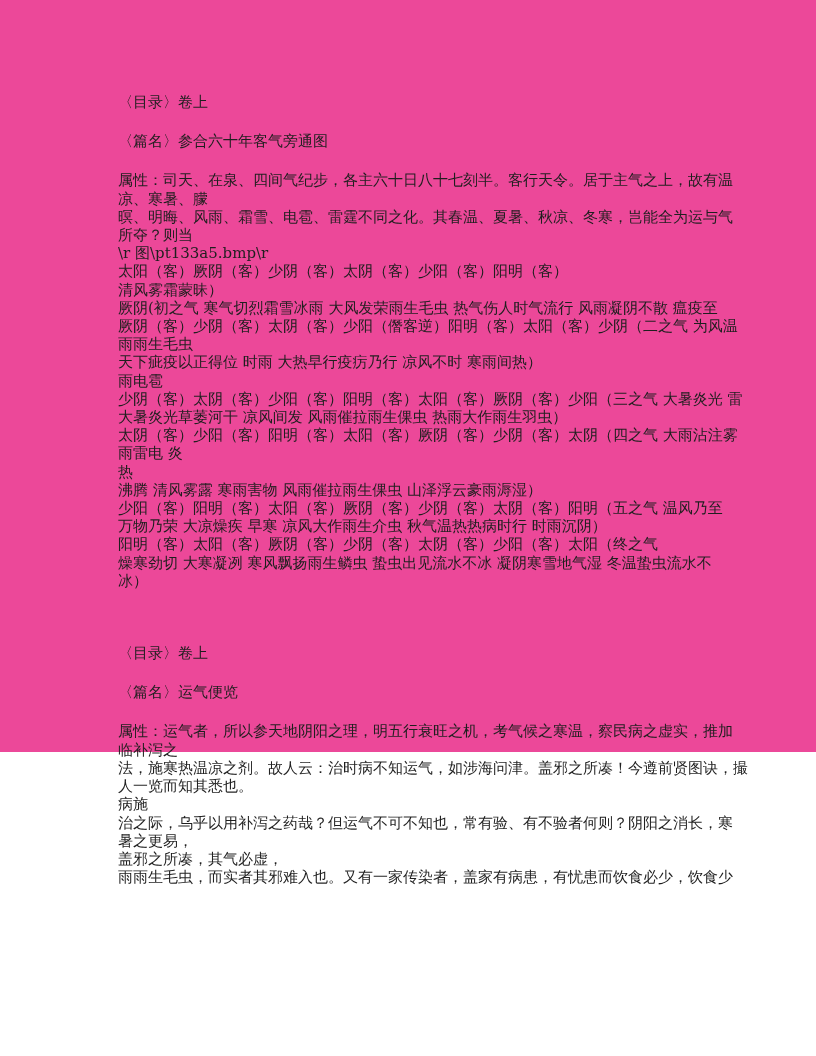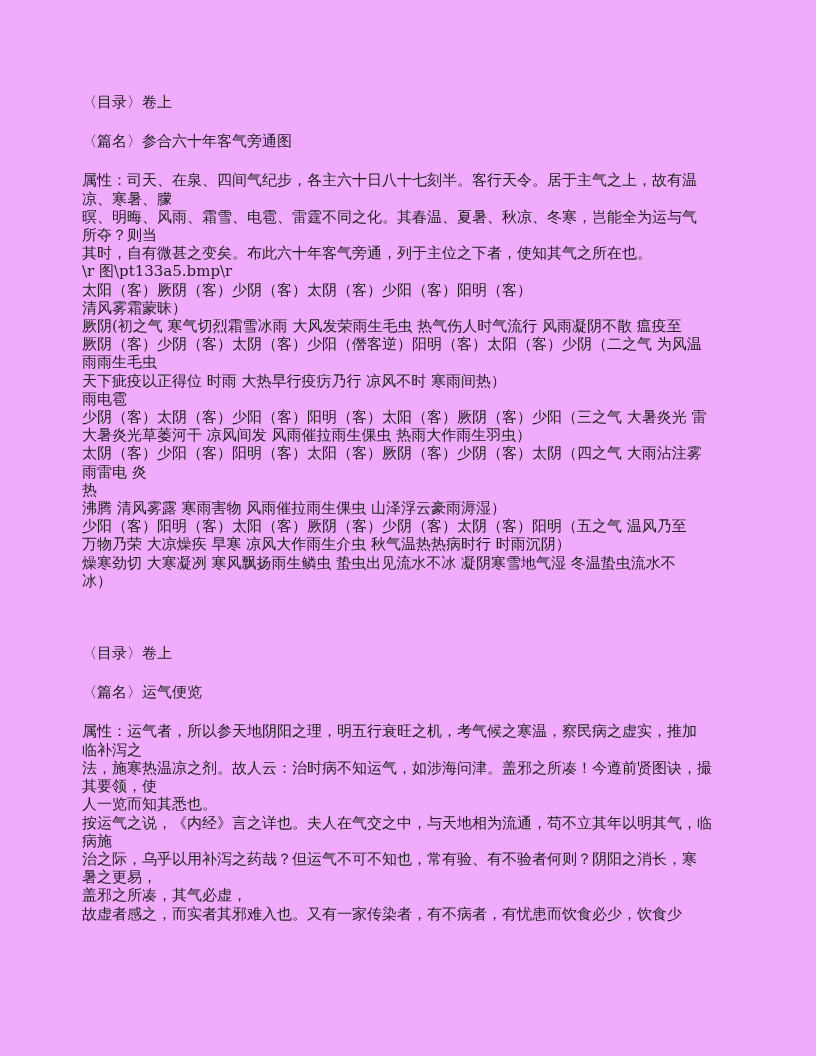--- a/index.html
+++ b/index.html
@@ -10,23 +10,23 @@
   body {
     width: 816px;
     height: 1056px;
     overflow: hidden;
     font-family: "DejaVu Serif", "Liberation Serif", serif;
     color: #1f1f1f;
   }
   .page {
     box-sizing: border-box;
     width: 816px;
-    height: 1056px;
-    padding: 93px 98px 0 82px;
-    background: #f0abfc;
+    height: 752px;
+    padding: 93px 98px 0 118px;
+    background: #ec4899;
   }
   .text-line {
     font-size: 15px;
     line-height: 18.2px;
     white-space: pre;
     letter-spacing: 0;
   }
   .gap-line { height: 21px; }
   .gap-section { height: 54px; }
 </style>
@@ -38,57 +38,55 @@
   <section class="doc-section">
     <div class="text-line">〈目录〉卷上</div>
     <div class="gap-line"></div>
     <div class="text-line">〈篇名〉参合六十年客气旁通图</div>
     <div class="gap-line"></div>
     <div class="lines">
         <div class="text-line">属性：司天、在泉、四间气纪步，各主六十日八十七刻半。客行天令。居于主气之上，故有温</div>
         <div class="text-line">凉、寒暑、朦</div>
         <div class="text-line">暝、明晦、风雨、霜雪、电雹、雷霆不同之化。其春温、夏暑、秋凉、冬寒，岂能全为运与气</div>
         <div class="text-line">所夺？则当</div>
-        <div class="text-line">其时，自有微甚之变矣。布此六十年客气旁通，列于主位之下者，使知其气之所在也。</div>
         <div class="text-line">\r 图\pt133a5.bmp\r</div>
         <div class="text-line">太阳（客）厥阴（客）少阴（客）太阴（客）少阳（客）阳明（客）</div>
         <div class="text-line">清风雾霜蒙昧）</div>
         <div class="text-line">厥阴(初之气 寒气切烈霜雪冰雨 大风发荣雨生毛虫 热气伤人时气流行 风雨凝阴不散 瘟疫至</div>
         <div class="text-line">厥阴（客）少阴（客）太阴（客）少阳（僭客逆）阳明（客）太阳（客）少阴（二之气 为风温</div>
         <div class="text-line">雨雨生毛虫</div>
         <div class="text-line">天下疵疫以正得位 时雨 大热早行疫疠乃行 凉风不时 寒雨间热）</div>
         <div class="text-line">雨电雹</div>
         <div class="text-line">少阴（客）太阴（客）少阳（客）阳明（客）太阳（客）厥阴（客）少阳（三之气 大暑炎光 雷</div>
         <div class="text-line">大暑炎光草萎河干 凉风间发 风雨催拉雨生倮虫 热雨大作雨生羽虫）</div>
         <div class="text-line">太阴（客）少阳（客）阳明（客）太阳（客）厥阴（客）少阴（客）太阴（四之气 大雨沾注雾</div>
         <div class="text-line">雨雷电 炎</div>
         <div class="text-line">热</div>
         <div class="text-line">沸腾 清风雾露 寒雨害物 风雨催拉雨生倮虫 山泽浮云豪雨溽湿）</div>
         <div class="text-line">少阳（客）阳明（客）太阳（客）厥阴（客）少阴（客）太阴（客）阳明（五之气 温风乃至</div>
         <div class="text-line">万物乃荣 大凉燥疾 早寒 凉风大作雨生介虫 秋气温热热病时行 时雨沉阴）</div>
+        <div class="text-line">阳明（客）太阳（客）厥阴（客）少阴（客）太阴（客）少阳（客）太阳（终之气</div>
         <div class="text-line">燥寒劲切 大寒凝冽 寒风飘扬雨生鳞虫 蛰虫出见流水不冰 凝阴寒雪地气湿 冬温蛰虫流水不</div>
         <div class="text-line">冰）</div>
       </div>
   </section>
 
   <div class="gap-section"></div>
 
   <section class="doc-section">
     <div class="text-line">〈目录〉卷上</div>
     <div class="gap-line"></div>
     <div class="text-line">〈篇名〉运气便览</div>
     <div class="gap-line"></div>
     <div class="lines">
         <div class="text-line">属性：运气者，所以参天地阴阳之理，明五行衰旺之机，考气候之寒温，察民病之虚实，推加</div>
         <div class="text-line">临补泻之</div>
         <div class="text-line">法，施寒热温凉之剂。故人云：治时病不知运气，如涉海问津。盖邪之所凑！今遵前贤图诀，撮</div>
-        <div class="text-line">其要领，使</div>
         <div class="text-line">人一览而知其悉也。</div>
-        <div class="text-line">按运气之说，《内经》言之详也。夫人在气交之中，与天地相为流通，苟不立其年以明其气，临</div>
         <div class="text-line">病施</div>
         <div class="text-line">治之际，乌乎以用补泻之药哉？但运气不可不知也，常有验、有不验者何则？阴阳之消长，寒</div>
         <div class="text-line">暑之更易，</div>
         <div class="text-line">盖邪之所凑，其气必虚，</div>
-        <div class="text-line">故虚者感之，而实者其邪难入也。又有一家传染者，有不病者，有忧患而饮食必少，饮食少</div>
+        <div class="text-line">雨雨生毛虫，而实者其邪难入也。又有一家传染者，盖家有病患，有忧患而饮食必少，饮食少</div>
       </div>
   </section>
 
 </div>
 
 </body></html>

